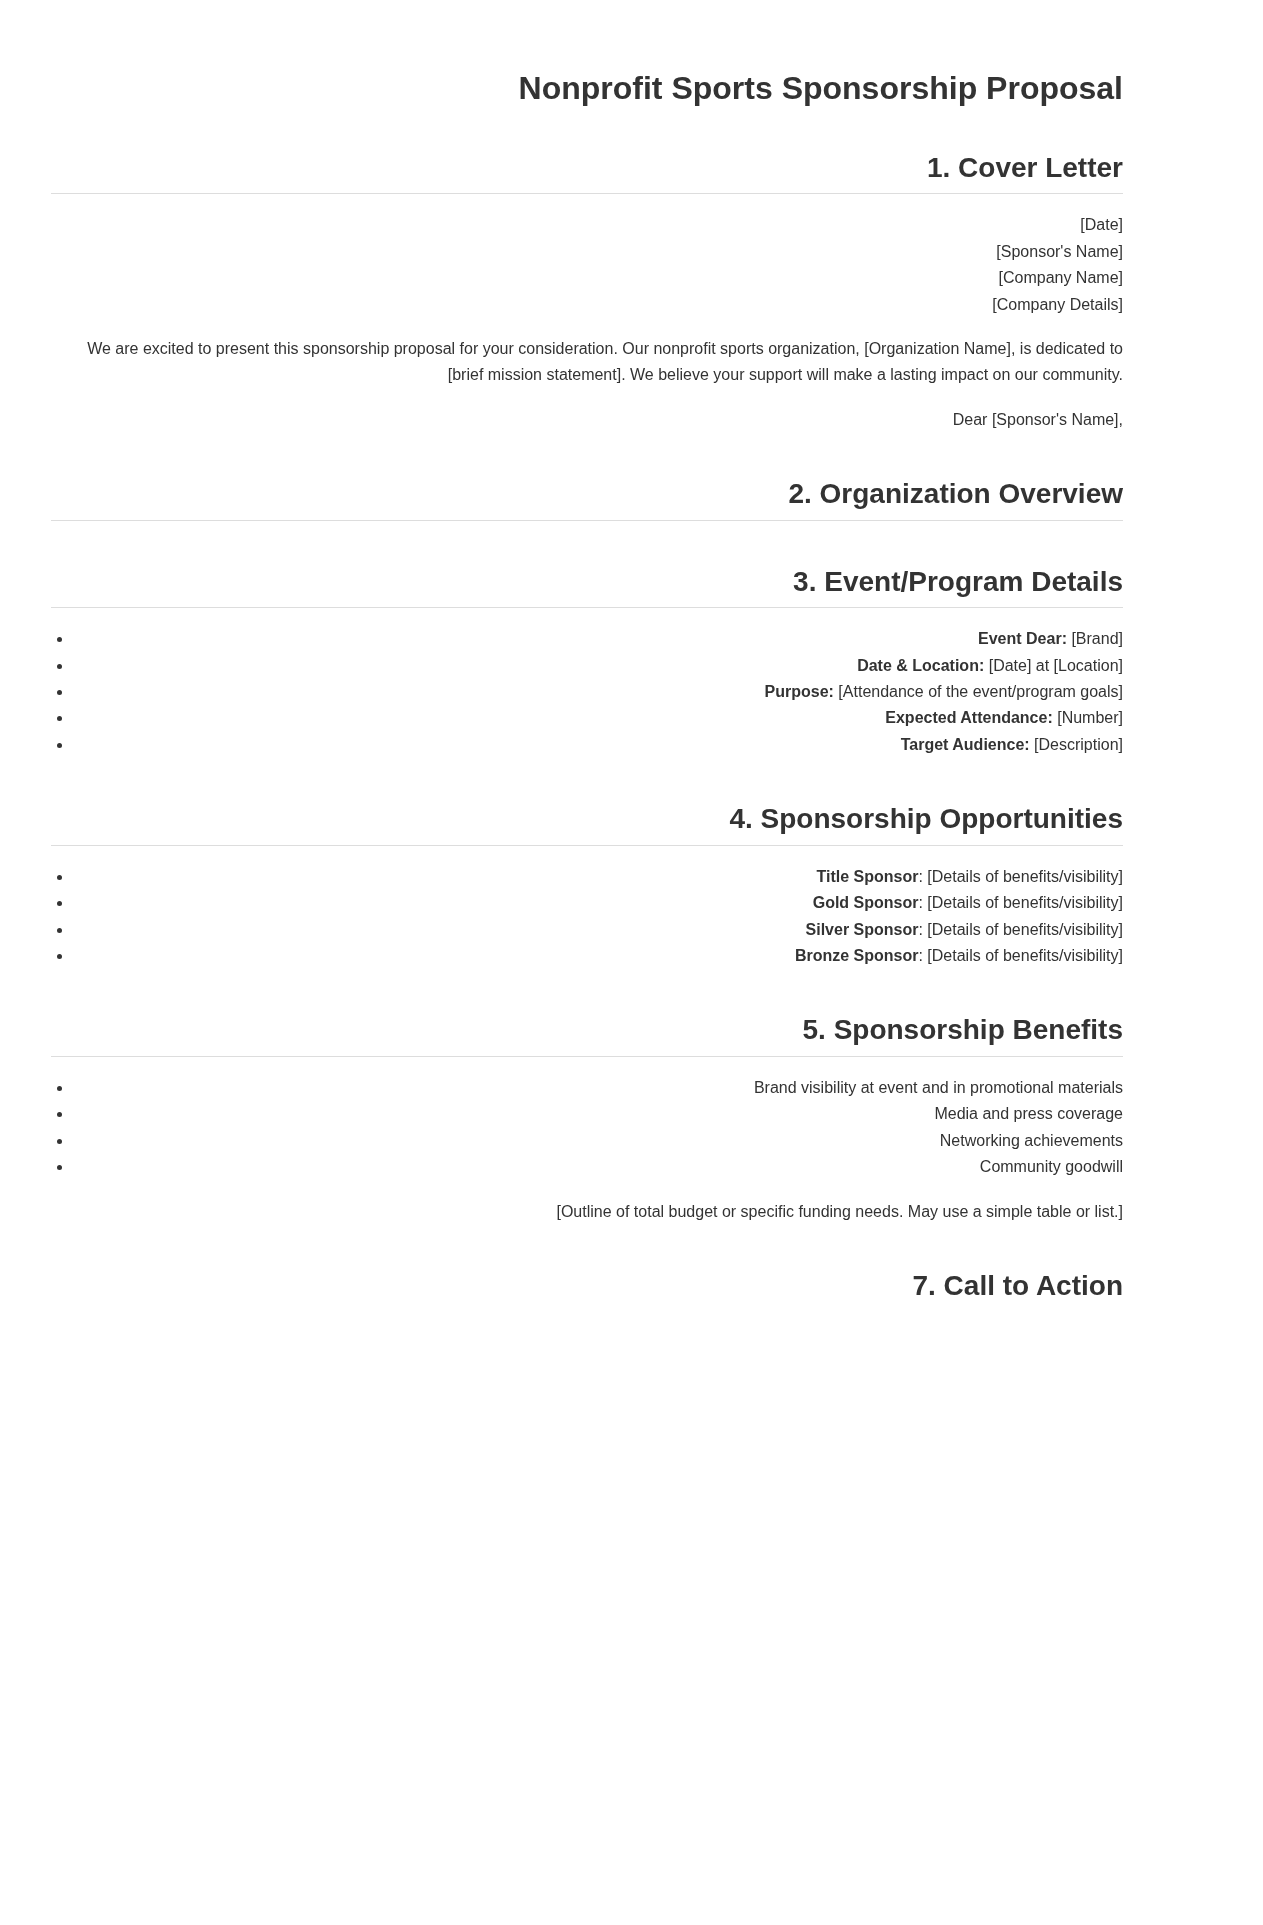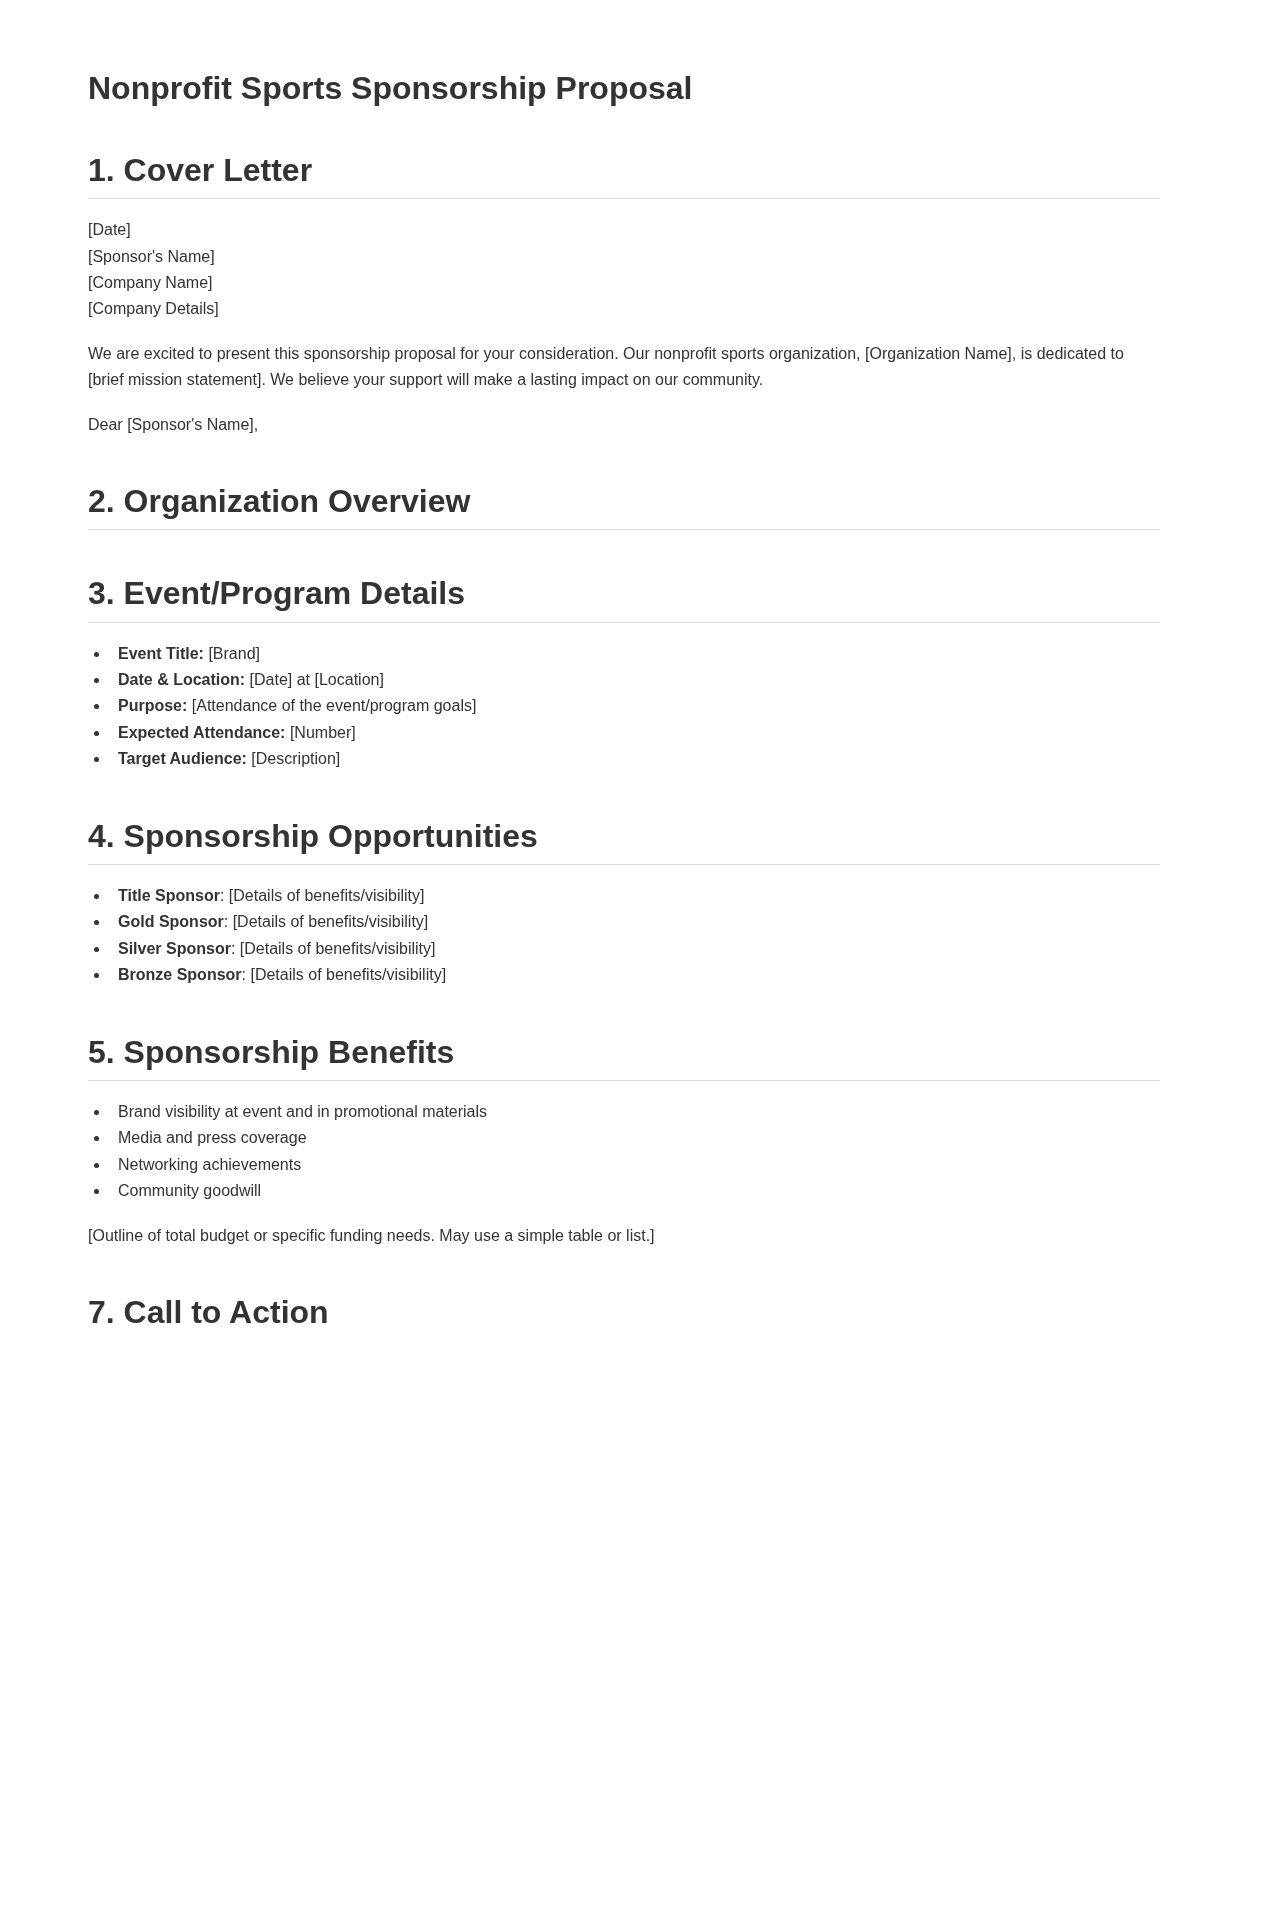--- a/index.html
+++ b/index.html
@@ -9,34 +9,35 @@
   }
   body {
     width: 1263px;
     height: 1925px;
     overflow: hidden;
     font-family: "Liberation Sans", sans-serif;
     color: #333333;
   }
   .page {
     width: 1072px;
-    margin-left: 88px;
+    margin-left: 51px;
     padding-top: 70px;
     font-size: 16px;
     line-height: 1.65;
+    text-align: right;
   }
   h1 {
     font-size: 32px;
     font-weight: 700;
     line-height: 1.15;
     margin: 0 0 14px 0;
     color: #333333;
   }
   h2 {
-    font-size: 32px;
+    font-size: 28px;
     font-weight: 700;
     line-height: 1.2;
     margin: 44px 0 0 0;
     padding-bottom: 9px;
     border-bottom: 1px solid #dddddd;
     color: #333333;
   }
   h2.no-rule {
     border-bottom: none;
     padding-bottom: 0;
@@ -73,21 +74,21 @@
     <p>Dear [Sponsor's Name],</p>
   </section>
 
   <section>
     <h2>2. Organization Overview</h2>
   </section>
 
   <section>
     <h2>3. Event/Program Details</h2>
     <ul>
-      <li><strong>Event Title:</strong><span> [Brand]</span></li>
+      <li><strong>Event Dear:</strong><span> [Brand]</span></li>
       <li><strong>Date &amp; Location:</strong><span> [Date] at [Location]</span></li>
       <li><strong>Purpose:</strong><span> [Attendance of the event/program goals]</span></li>
       <li><strong>Expected Attendance:</strong><span> [Number]</span></li>
       <li><strong>Target Audience:</strong><span> [Description]</span></li>
     </ul>
   </section>
 
   <section>
     <h2>4. Sponsorship Opportunities</h2>
     <ul>

